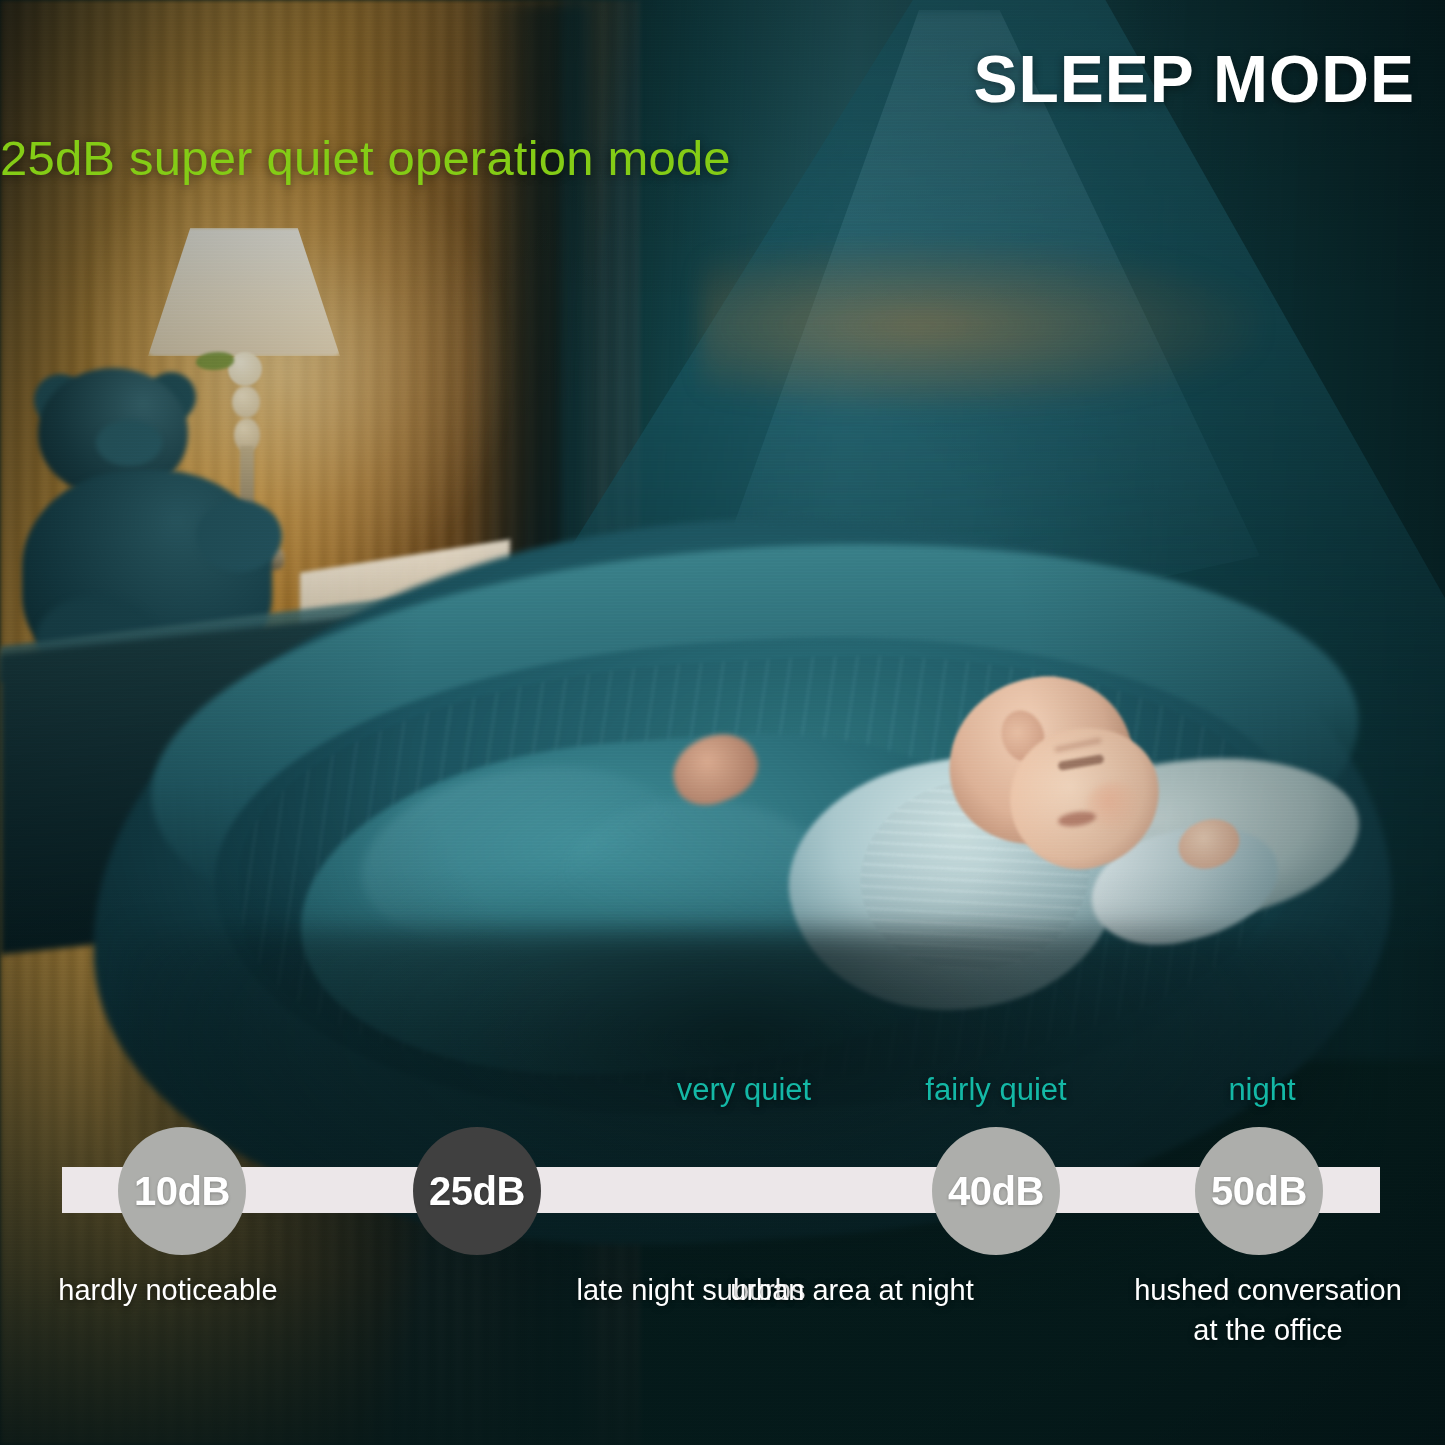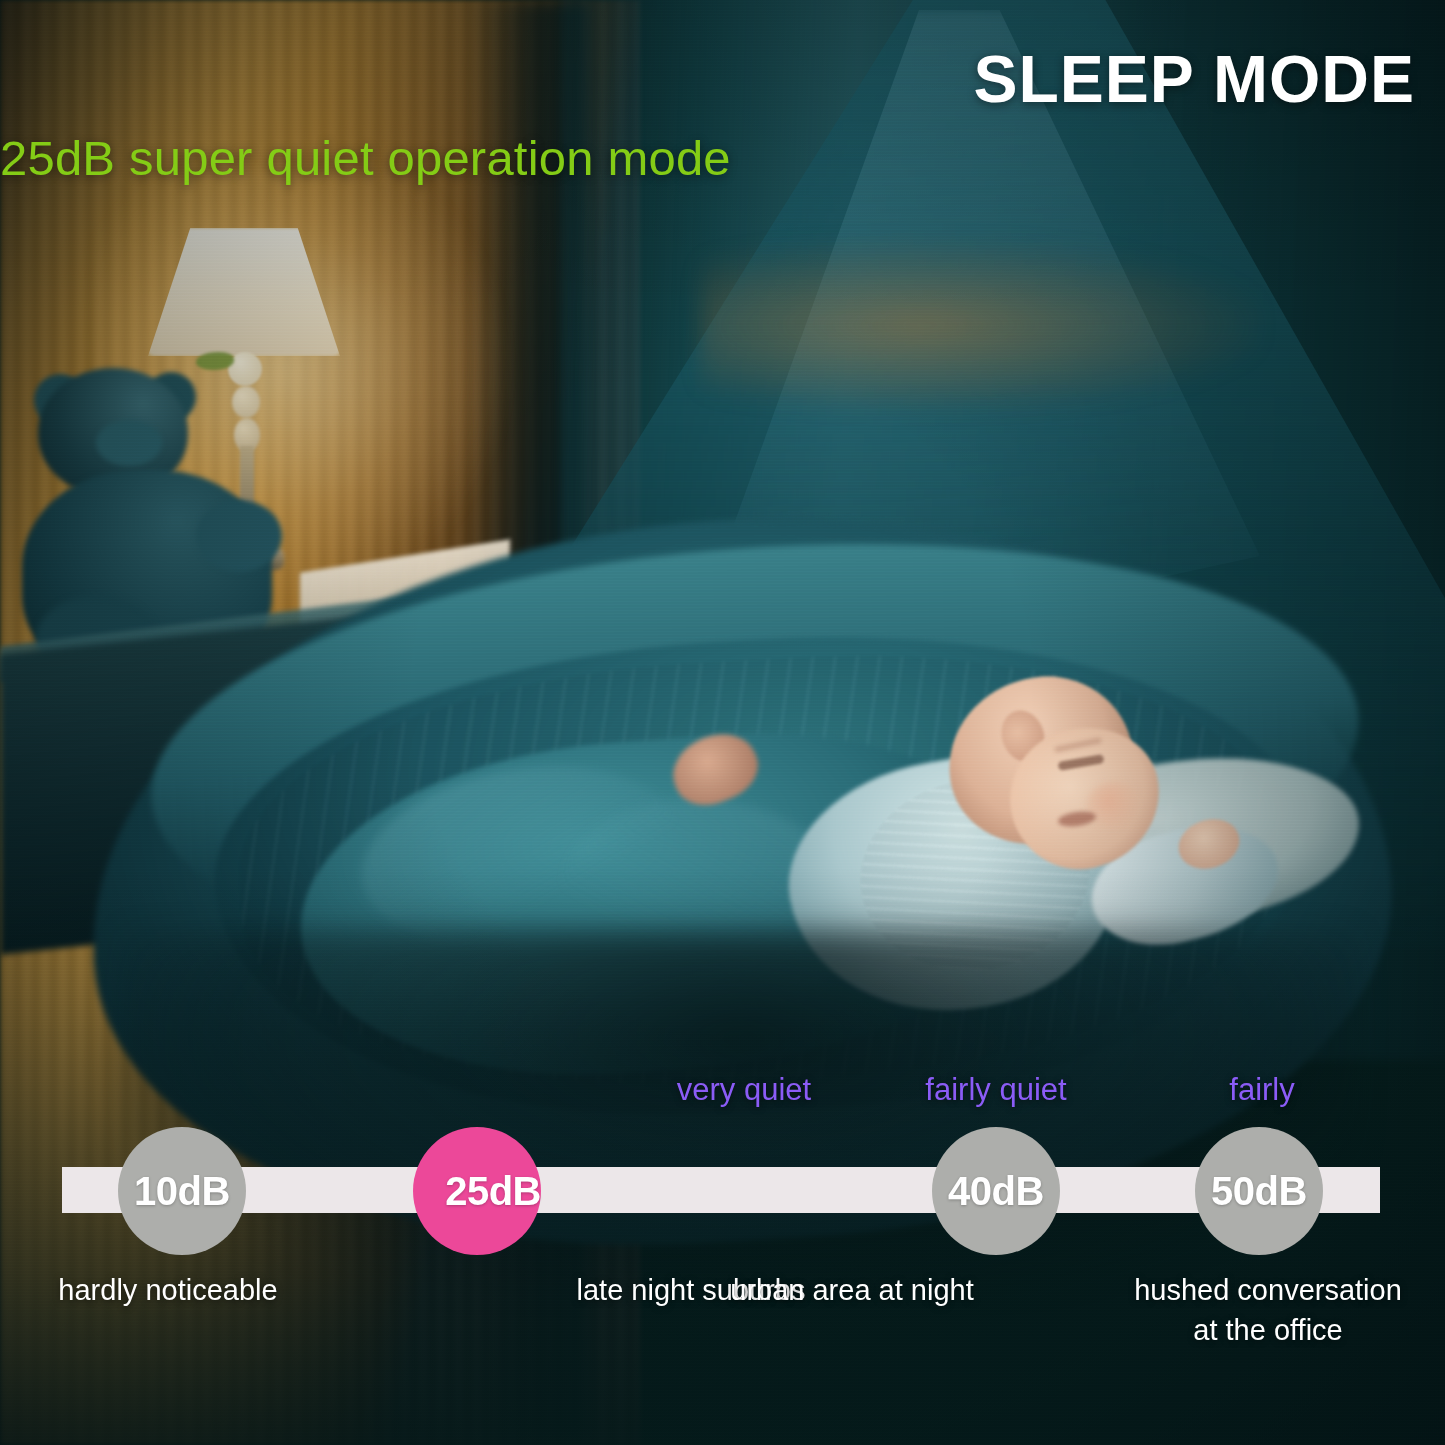--- a/index.html
+++ b/index.html
@@ -333,25 +333,25 @@
   }
   .node{
     position:absolute;top:1127px;width:128px;height:128px;border-radius:50%;
     display:flex;align-items:center;justify-content:center;
   }
   .node .nodeval{
     font-size:40px;font-weight:bold;color:#ffffff;letter-spacing:-.5px;
     text-shadow:0 1px 3px rgba(0,0,0,.25);
   }
   .node-grey{background:#adaeab;align-items:center;}
-  .node-teal{background:#ec4899;justify-content:flex-end;}
+  .node-teal{background:#404040;}
 
   .cap-top{
     position:absolute;top:1072px;
-    font-size:31px;color:#8b5cf6;text-align:center;white-space:nowrap;
+    font-size:31px;color:#14b8a6;text-align:center;white-space:nowrap;
     text-shadow:0 1px 6px rgba(0,0,0,.5);
     transform:translateX(-50%);
   }
   .cap-bot{
     position:absolute;top:1270px;
     font-size:29px;color:#ffffff;text-align:center;
     text-shadow:0 1px 6px rgba(0,0,0,.5);
     transform:translateX(-50%);
     line-height:1.38;
   }
@@ -422,21 +422,21 @@
 
   <div class="title">SLEEP MODE</div>
   <div class="subtitle">25dB super quiet operation mode</div>
 
   <div class="scale">
 
     <div class="scale-bar"></div>
 
     <div class="cap-top" style="left:744px;">very quiet</div>
     <div class="cap-top" style="left:996px;">fairly quiet</div>
-    <div class="cap-top" style="left:1262px;">fairly</div>
+    <div class="cap-top" style="left:1262px;">night</div>
 
     <div class="node node-grey" style="left:118px;">
       <span class="nodeval">10dB</span>
     </div>
     <div class="node node-teal" style="left:413px;">
       <span class="nodeval">25dB</span>
     </div>
     <div class="node node-grey" style="left:932px;">
       <span class="nodeval">40dB</span>
     </div>

